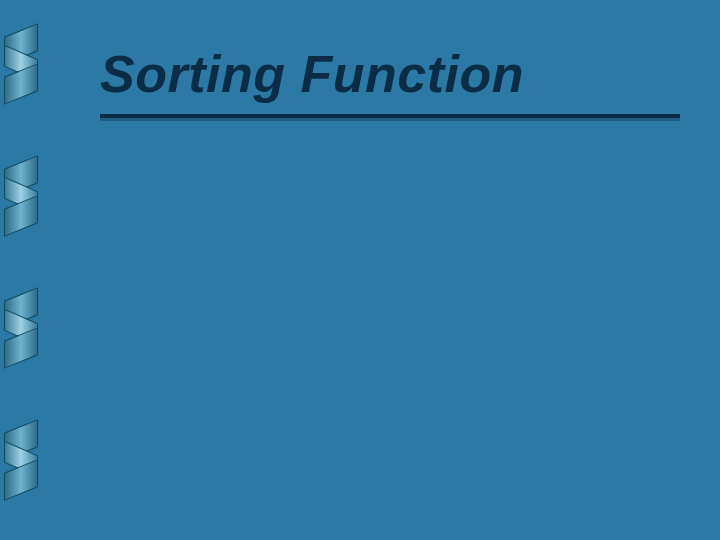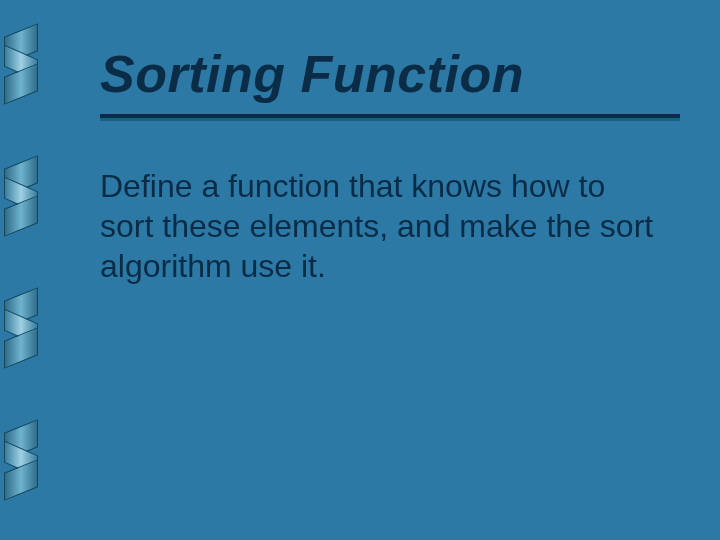--- a/index.html
+++ b/index.html
@@ -128,17 +128,14 @@
         <div class="twist mid"></div>
         <div class="twist bot"></div>
     </div>
   </div>
 
   <div class="title-area">
     <span class="title-text">Sorting Function</span>
     <div class="title-underline"></div>
   </div>
 
-  <div class="body-area">
-    <div class="body-text">Define a function that knows how to sort these elements, and make the sort algorithm use it.</div>
-  </div>
 
 </div>
 
 </body></html>

